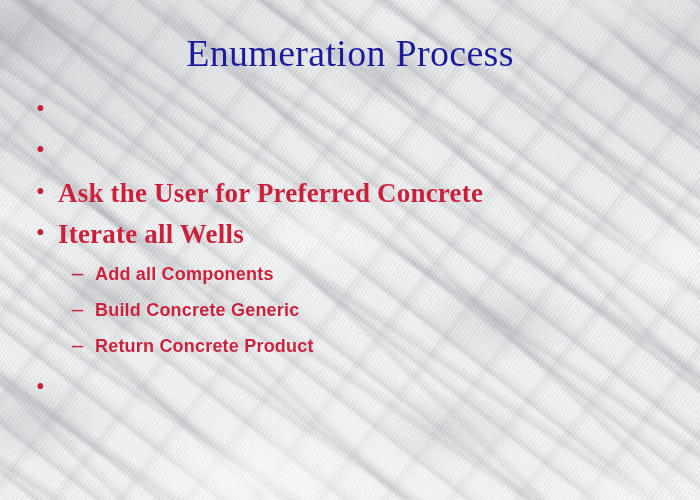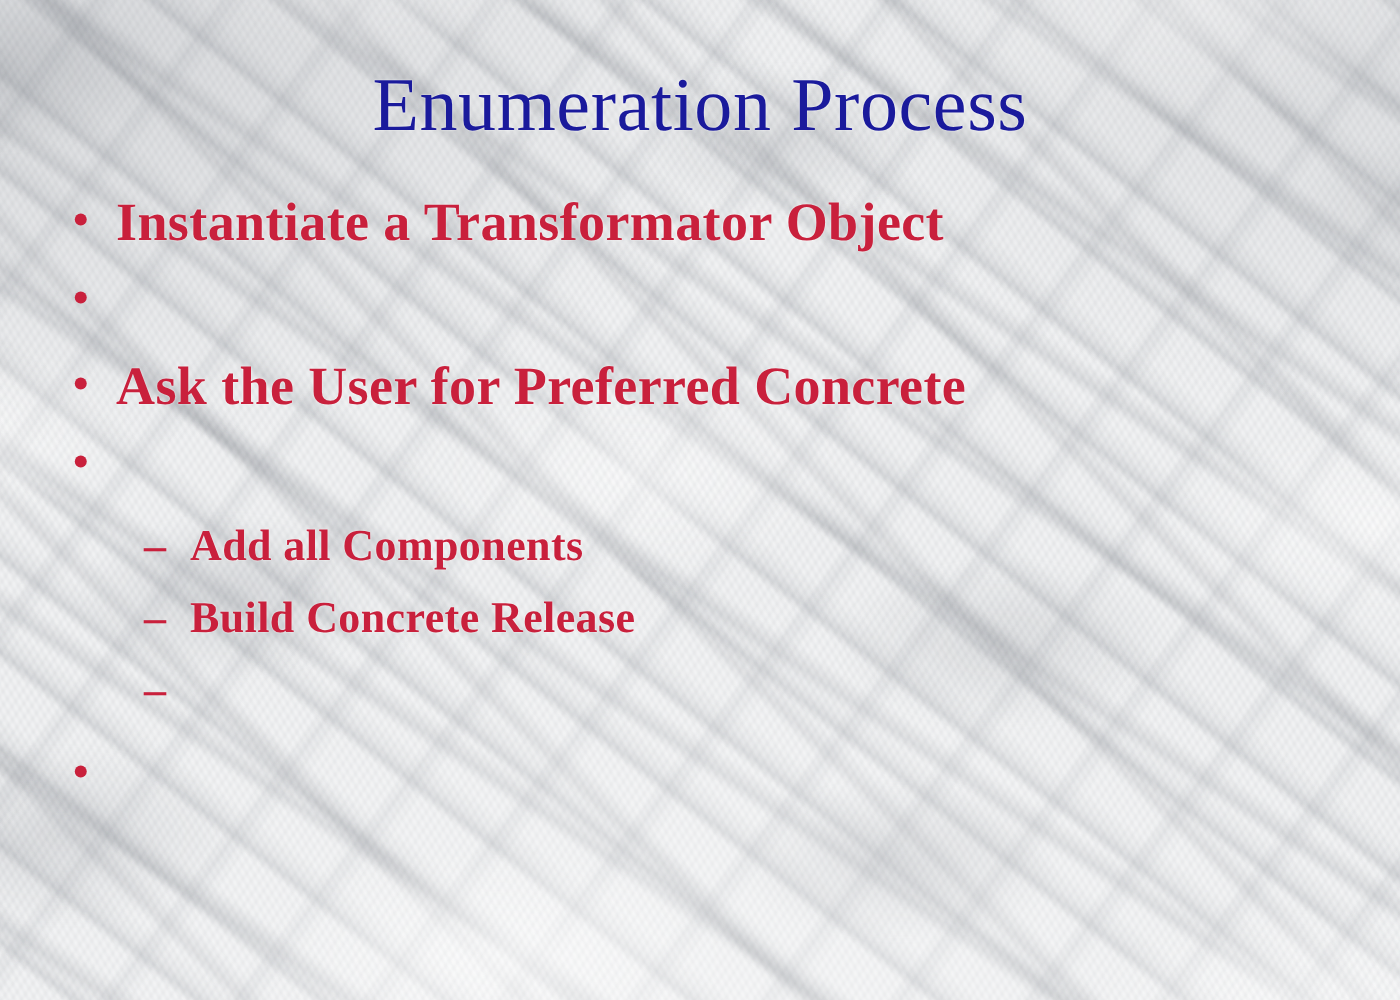--- a/index.html
+++ b/index.html
@@ -218,22 +218,22 @@
     color: #c9203c;
     font-family: "Liberation Serif", "DejaVu Serif", serif;
     font-size: 22px;
     font-weight: bold;
     line-height: 1;
     text-align: left;
   }
 
   .level2 .label {
     color: #c9203c;
-    font-family: Liberation Serif, serif;
-    font-size: 22px;
+    font-family: Liberation Sans, sans-serif;
+    font-size: 18px;
     font-weight: bold;
     line-height: 1;
     letter-spacing: 0.2px;
     text-shadow: 0 0 1px rgba(255,255,255,0.8);
   }
 
   
   .gap-before {
     margin-top: 6px;
   }
@@ -252,42 +252,43 @@
     <div class="marble-shade"></div>
   </div>
 
   <div id="content">
 
     <div class="slide-title">Enumeration Process</div>
 
     <div class="bullet-list" id="bullet-list">
         <div class="bullet-row level1">
           <span class="marker">•</span>
-          <span class="label">Instantiate a Transformator Object</span>
         </div>
         <div class="bullet-row level1">
           <span class="marker">•</span>
         </div>
         <div class="bullet-row level1">
           <span class="marker">•</span>
           <span class="label">Ask the User for Preferred Concrete</span>
         </div>
         <div class="bullet-row level1">
           <span class="marker">•</span>
+          <span class="label">Iterate all Wells</span>
         </div>
         <div class="bullet-row level2">
           <span class="marker">–</span>
           <span class="label">Add all Components</span>
         </div>
         <div class="bullet-row level2">
           <span class="marker">–</span>
-          <span class="label">Build Concrete Release</span>
+          <span class="label">Build Concrete Generic</span>
         </div>
         <div class="bullet-row level2">
           <span class="marker">–</span>
+          <span class="label">Return Concrete Product</span>
         </div>
         <div class="bullet-row level1 gap-before">
           <span class="marker">•</span>
         </div>
       </div>
 
   </div>
 </div>
 
 </body></html>

